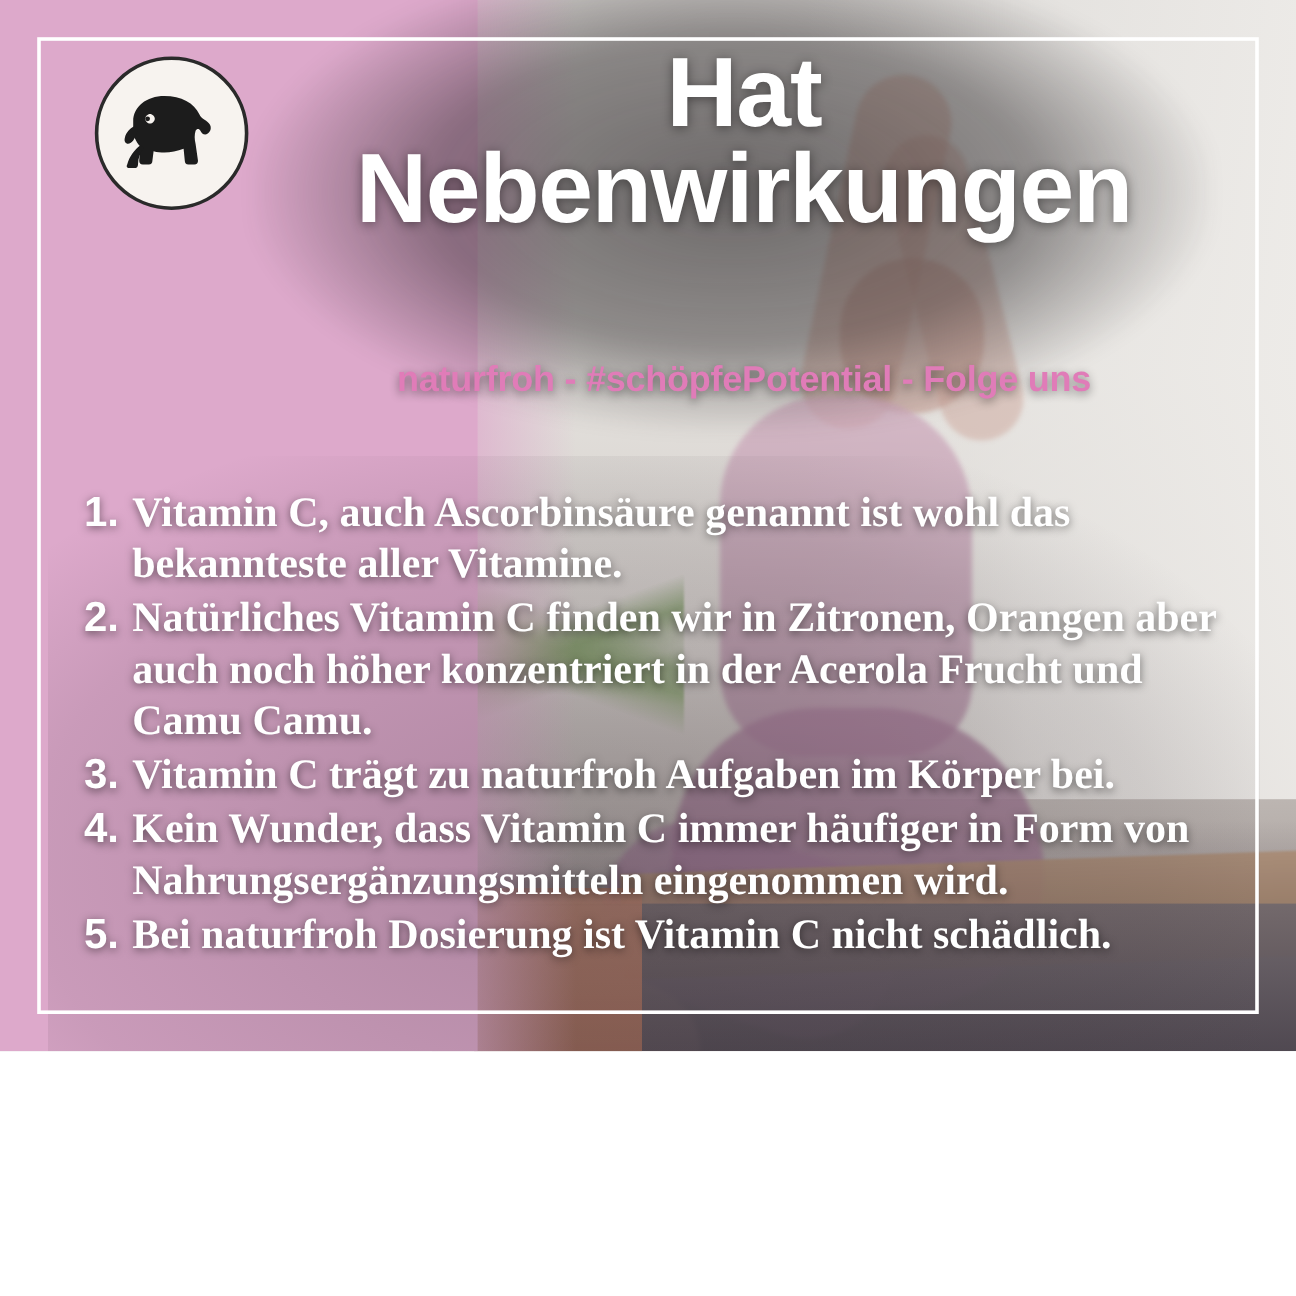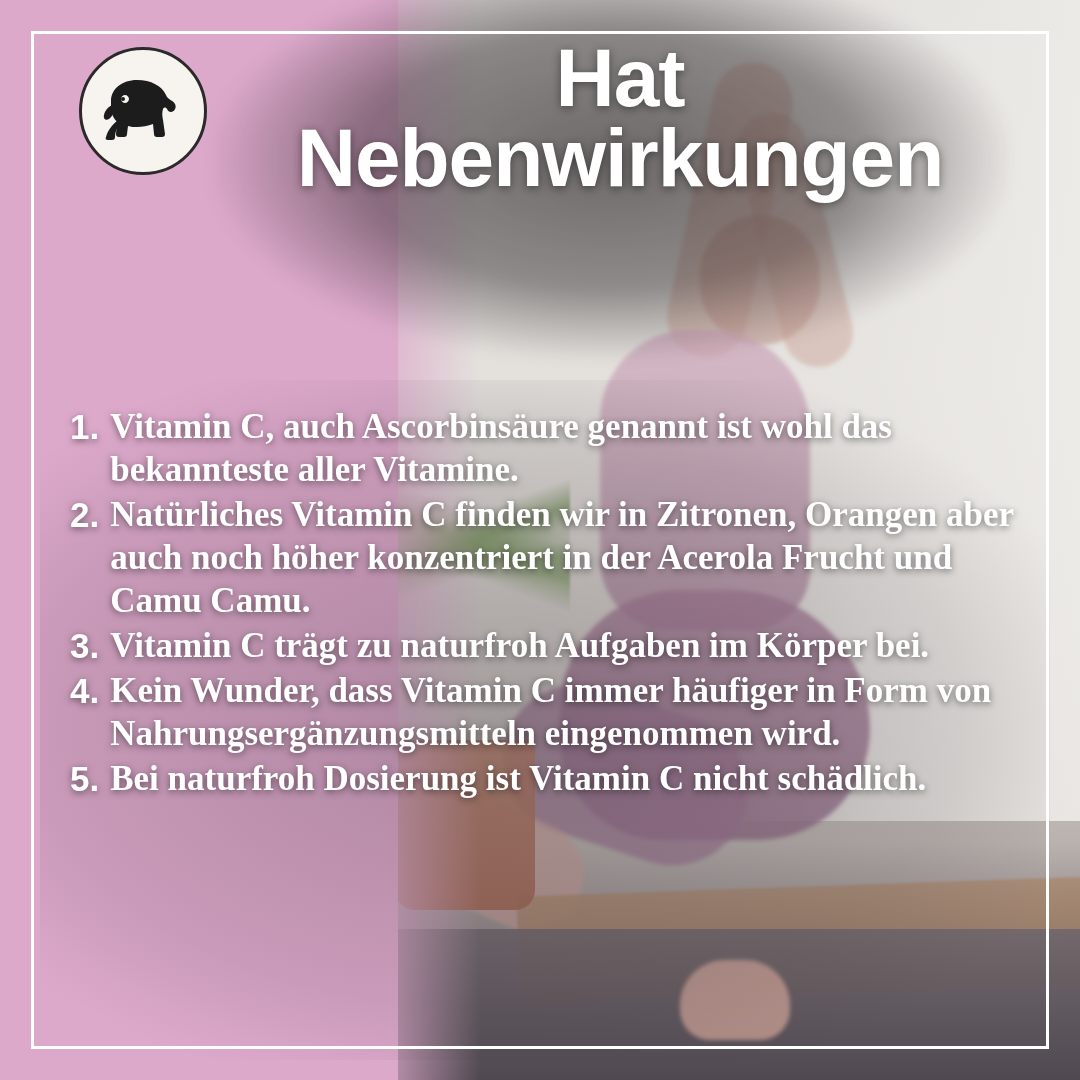--- a/index.html
+++ b/index.html
@@ -3,21 +3,21 @@
 <meta charset="utf-8">
 <style>
   html, body {
     margin: 0;
     padding: 0;
     background: #ffffff;
   }
   #canvas {
     position: relative;
     width: 1080px;
-    height: 1080px;
+    height: 876px;
     overflow: hidden;
     font-family: "Liberation Sans", sans-serif;
     background: #c2c0bd;
   }
 
   
   .bg-photo {
     position: absolute;
     inset: 0;
     background:
@@ -293,20 +293,21 @@
       <path fill="#1c1c1c" d="M28 26a2 2 0 1 1 0 4 2 2 0 0 1 0-4z"></path>
       <path fill="#1c1c1c" d="M18 34c-4 1-8 5-9 10-1 4 2 6 5 4 3-2 5-7 6-12l-2-2z"></path>
     </svg>
   </div>
 
   <div class="headline">
     <span class="l1">Hat</span>
     <span class="l3">Nebenwirkungen</span>
   </div>
 
+  <div class="subline">naturfroh - #schöpfePotential - Folge uns</div>
 
   <div class="list">
     <div class="list-item">
       <span class="list-num">1.</span>
       <span class="list-text">Vitamin C, auch Ascorbinsäure genannt ist wohl das bekannteste aller Vitamine.</span>
     </div>
     <div class="list-item">
       <span class="list-num">2.</span>
       <span class="list-text">Natürliches Vitamin C finden wir in Zitronen, Orangen aber auch noch höher konzentriert in der Acerola Frucht und Camu Camu.</span>
     </div>

